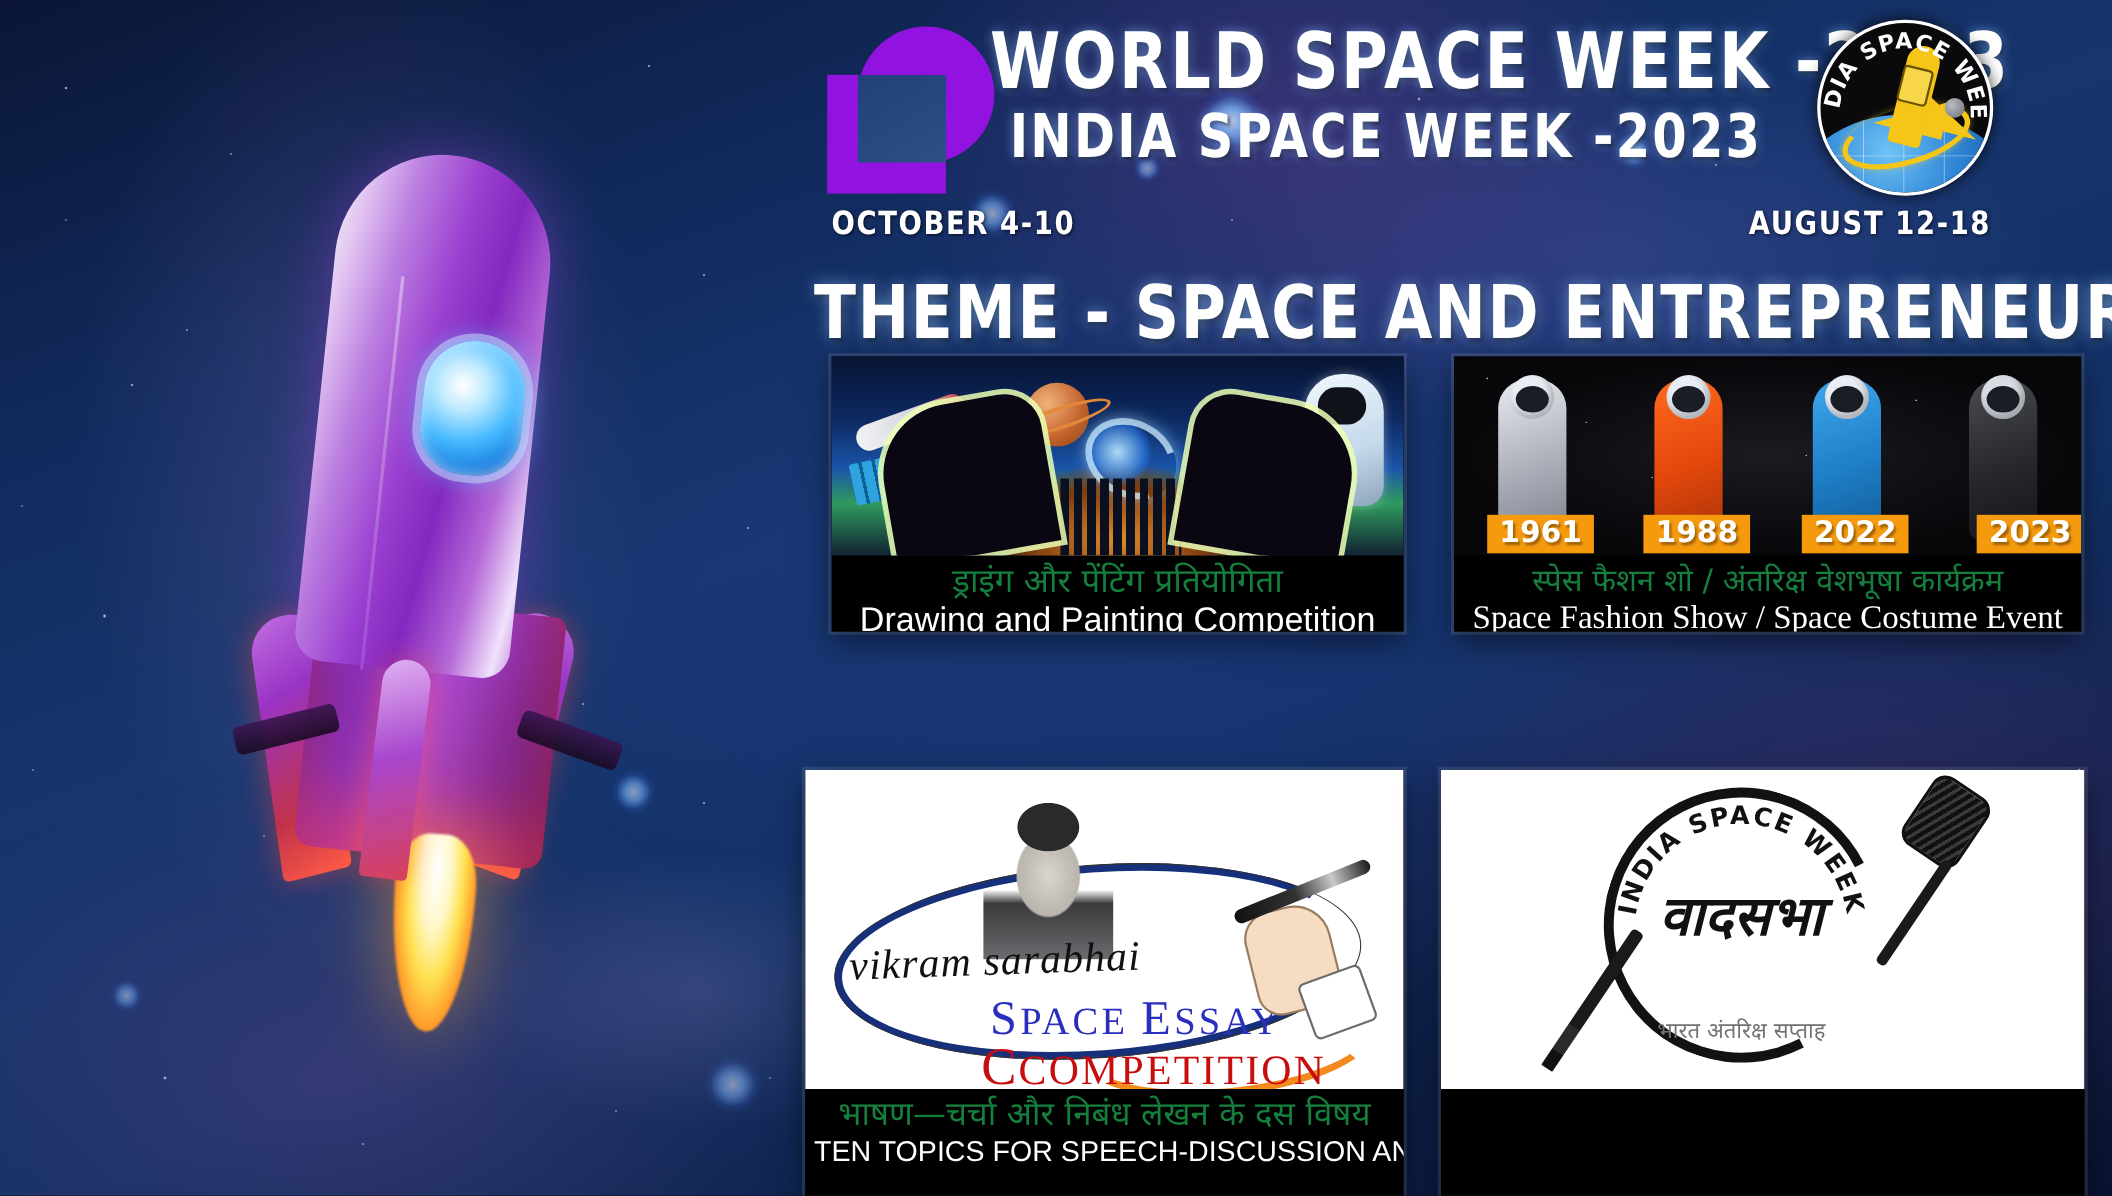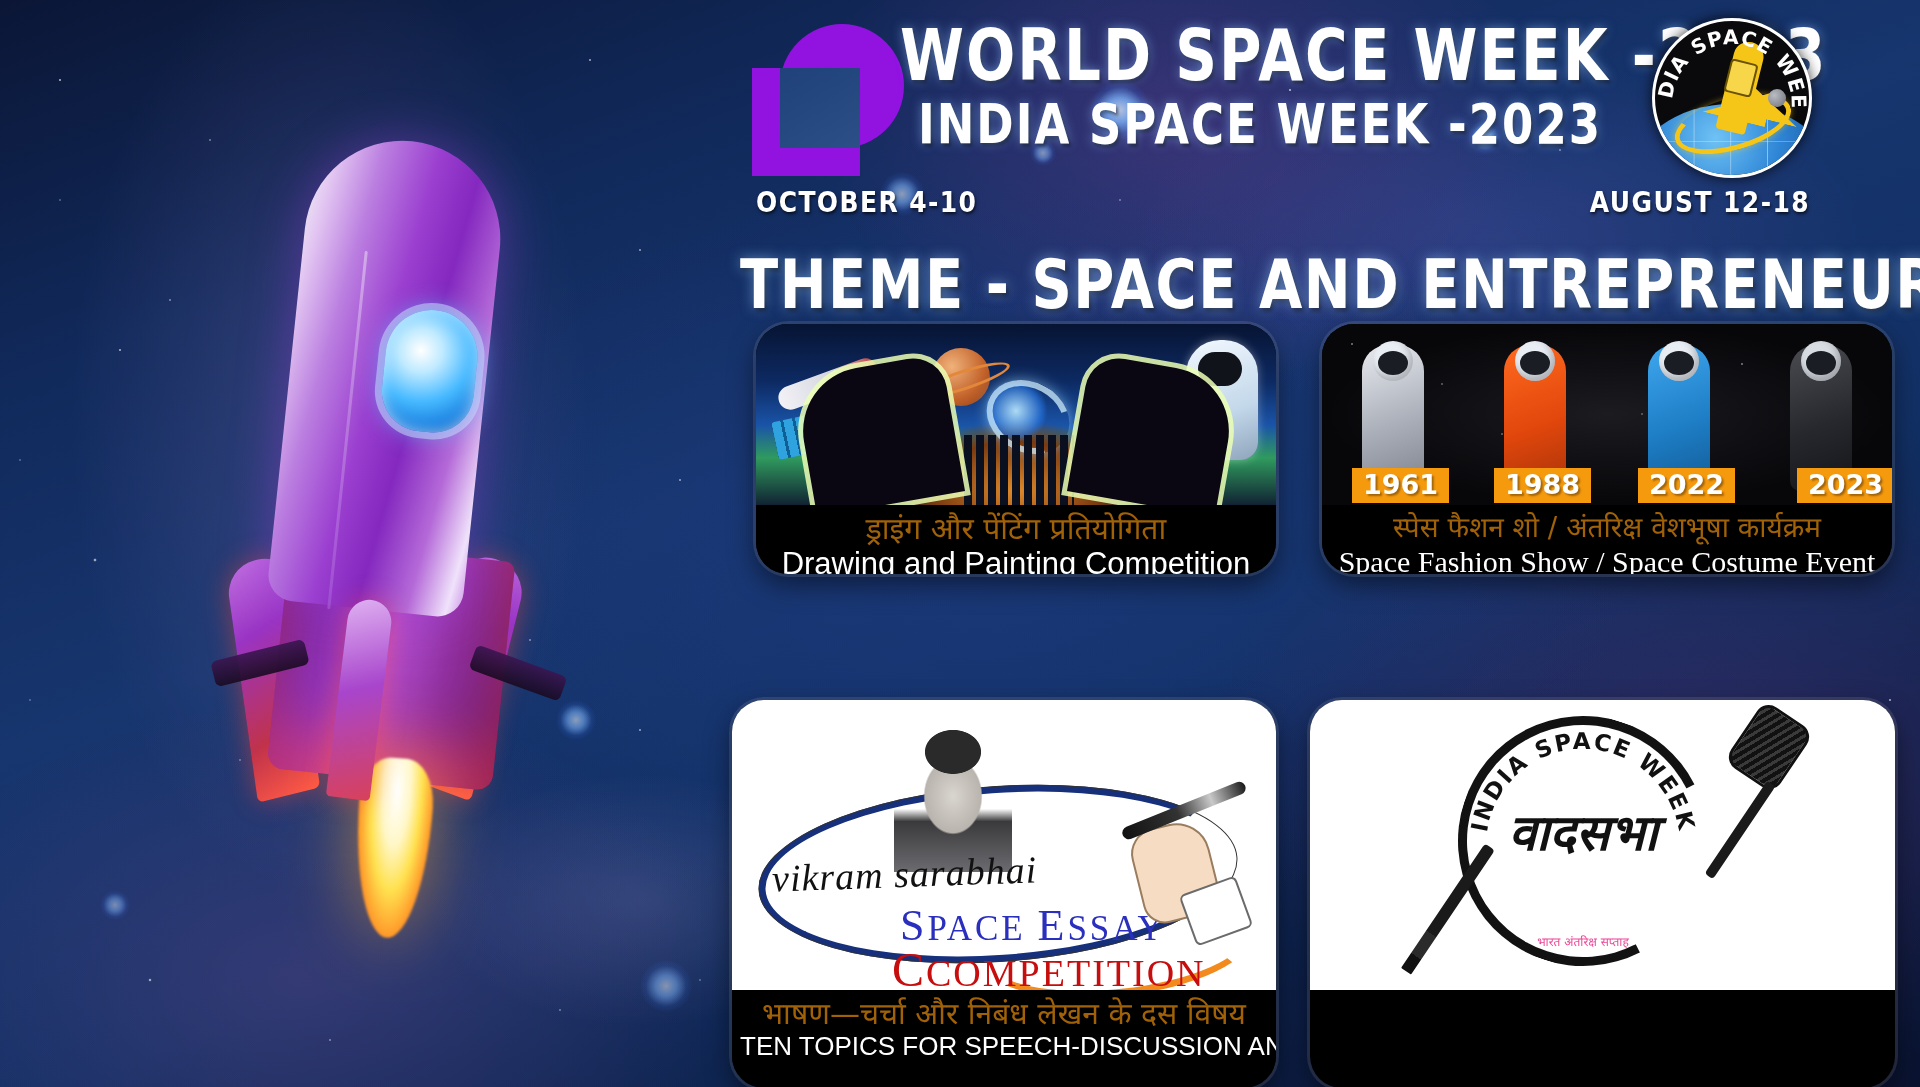--- a/index.html
+++ b/index.html
@@ -204,24 +204,24 @@
   .theme {
     position:absolute; left:740px; top:246px; width:1180px; text-align:center;
     font-family:"DejaVu Sans", sans-serif; font-weight:bold; color:#fff;
     font-size:56px; letter-spacing:1.5px; white-space:nowrap;
     transform:scaleY(1.2); transform-origin:center top;
     text-shadow:0 0 12px rgba(150,200,255,.55), 2px 2px 4px rgba(0,0,0,.6);
   }
 
   
   .card { position:absolute; background:#000; overflow:hidden;
-          box-shadow:0 0 0 3px rgba(255,255,255,.10), 0 10px 26px rgba(0,0,0,.5);border-radius:32px; }
+          box-shadow:0 0 0 3px rgba(255,255,255,.10), 0 10px 26px rgba(0,0,0,.5); }
   .card .art { position:relative; width:100%; overflow:hidden; }
   .card .cap { background:#000; padding:6px 8px 12px; text-align:center; }
-  .cap .hi { color:#a16207; font-family:"DejaVu Sans", sans-serif; font-size:30px; line-height:1.18; white-space:nowrap; }
+  .cap .hi { color:#15803d; font-family:"DejaVu Sans", sans-serif; font-size:30px; line-height:1.18; white-space:nowrap; }
   .cap .en { color:#fff; font-size:31px; line-height:1.18; white-space:nowrap; }
   .cap.serif .en { font-family:"Liberation Serif", serif; font-size:30px; }
   .cap.serif .hi { font-size:28px; }
 
   
   #card-drawing { left:756px; top:324px; width:520px; height:250px; }
   #card-drawing .art { height:181px;
     background:
       radial-gradient(circle 42px at 50% 48%, rgba(190,235,255,.9), rgba(40,120,230,.6) 60%, transparent 75%),
       radial-gradient(ellipse 120px 70px at 50% 92%, #e08a2a, #7a3a10 70%, transparent 100%),
@@ -337,21 +337,21 @@
   .stamp { position:absolute; left:148px; top:16px; width:250px; height:250px; }
   .stamp .circ { position:absolute; inset:0; border-radius:50%; border:9px solid #121212;
                  border-right-color:transparent; transform:rotate(18deg); }
   .stamp .center-hi {
     position:absolute; left:50%; top:46%; transform:translate(-50%,-50%);
     font-family:"DejaVu Sans", sans-serif; font-size:50px; font-weight:bold; color:#111;
     font-style:italic; white-space:nowrap;
   }
   .stamp .bot-hi {
     position:absolute; left:50%; bottom:16px; transform:translateX(-50%);
-    font-family:"DejaVu Sans", sans-serif; font-size:12px; color:#ec4899; white-space:nowrap;
+    font-family:"DejaVu Sans", sans-serif; font-size:20px; color:#737373; white-space:nowrap;
   }
   .stamp .arcsvg { position:absolute; inset:0; }
   .stamp .arcsvg text { font-family:"DejaVu Sans", sans-serif; font-weight:bold; fill:#111; font-size:23px; letter-spacing:2px; }
   .mic { position:absolute; right:96px; top:10px; width:60px; height:74px; border-radius:14px;
          background:repeating-linear-gradient(115deg,#111 0 4px,#3a3a3a 4px 7px); transform:rotate(34deg);
          border:3px solid #111; }
   .mic-stem { position:absolute; right:150px; top:74px; width:10px; height:112px; background:#1a1a1a;
               transform:rotate(34deg); border-radius:4px; }
   .pen-nib { position:absolute; left:132px; bottom:6px; width:12px; height:150px;
              background:linear-gradient(180deg,#1a1a1a 0 70%, #2b2b2b 70% 88%, #111 88% 100%);

